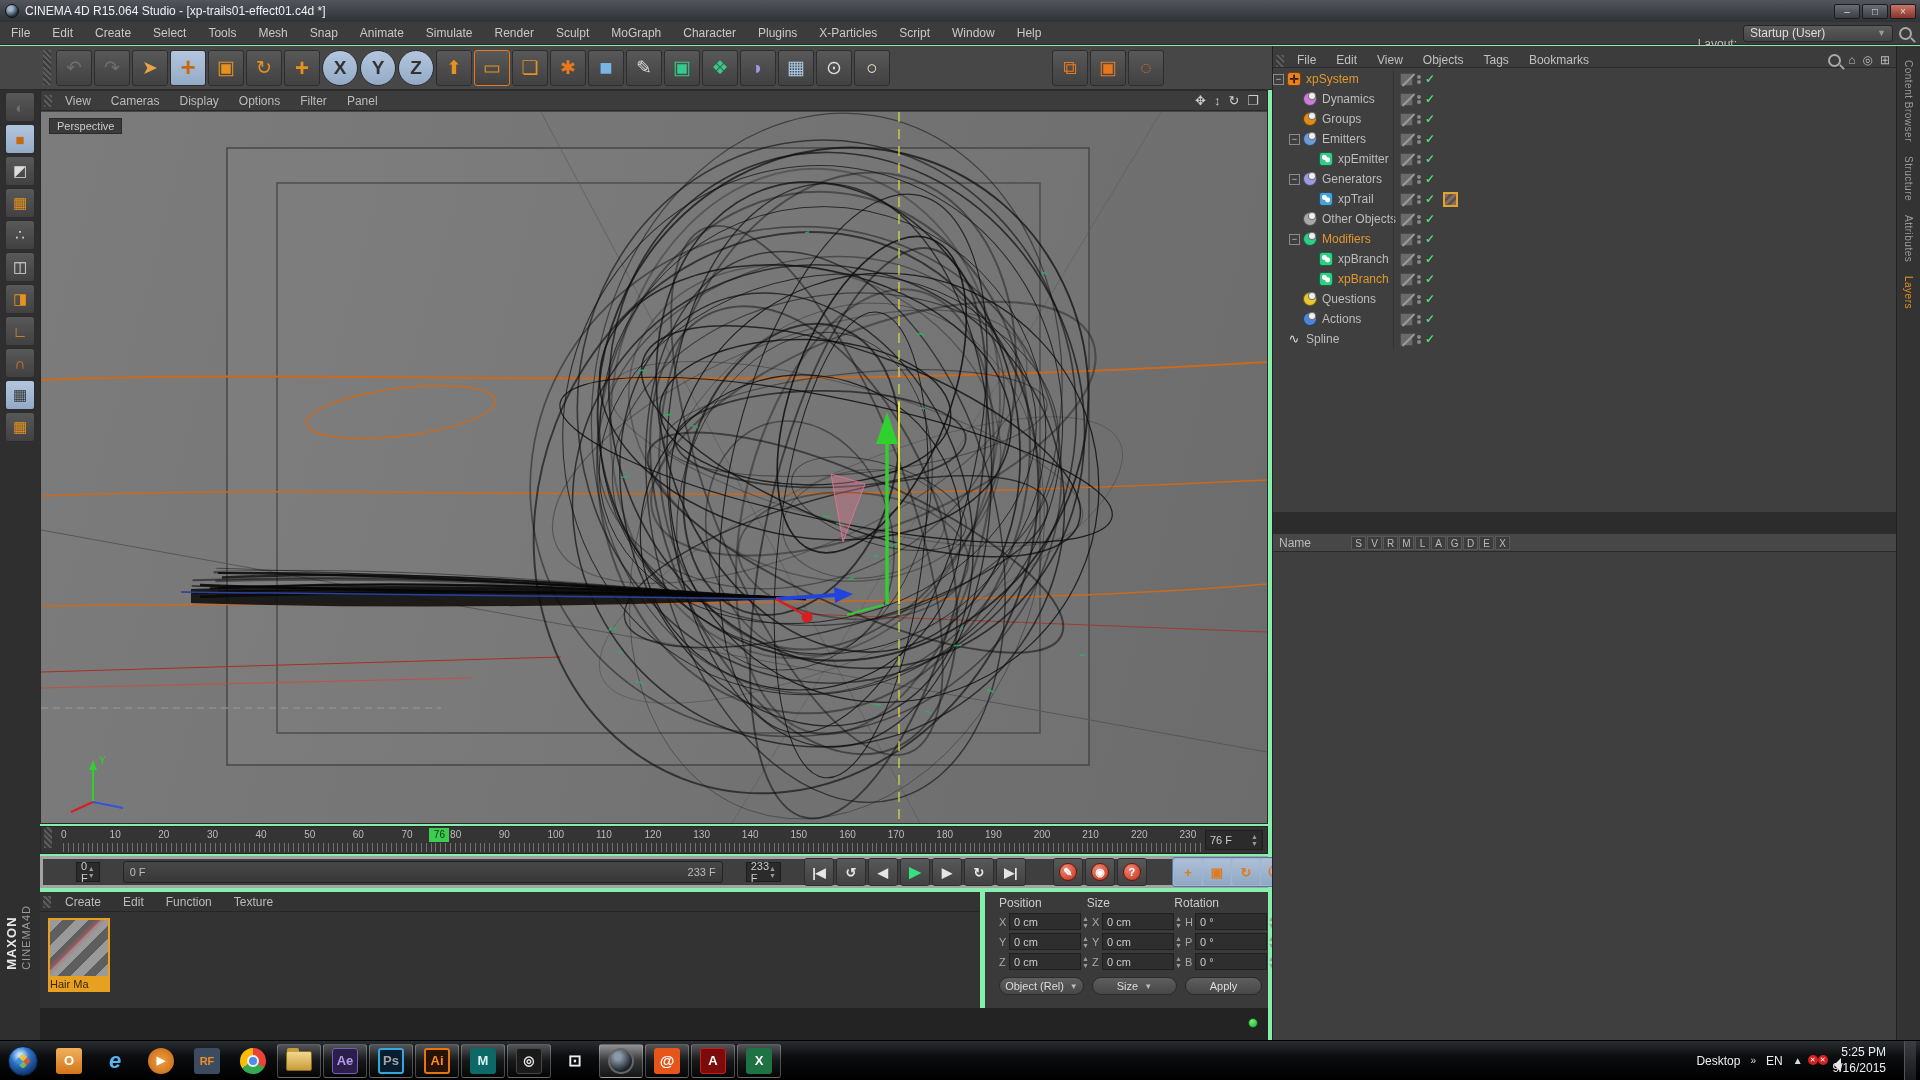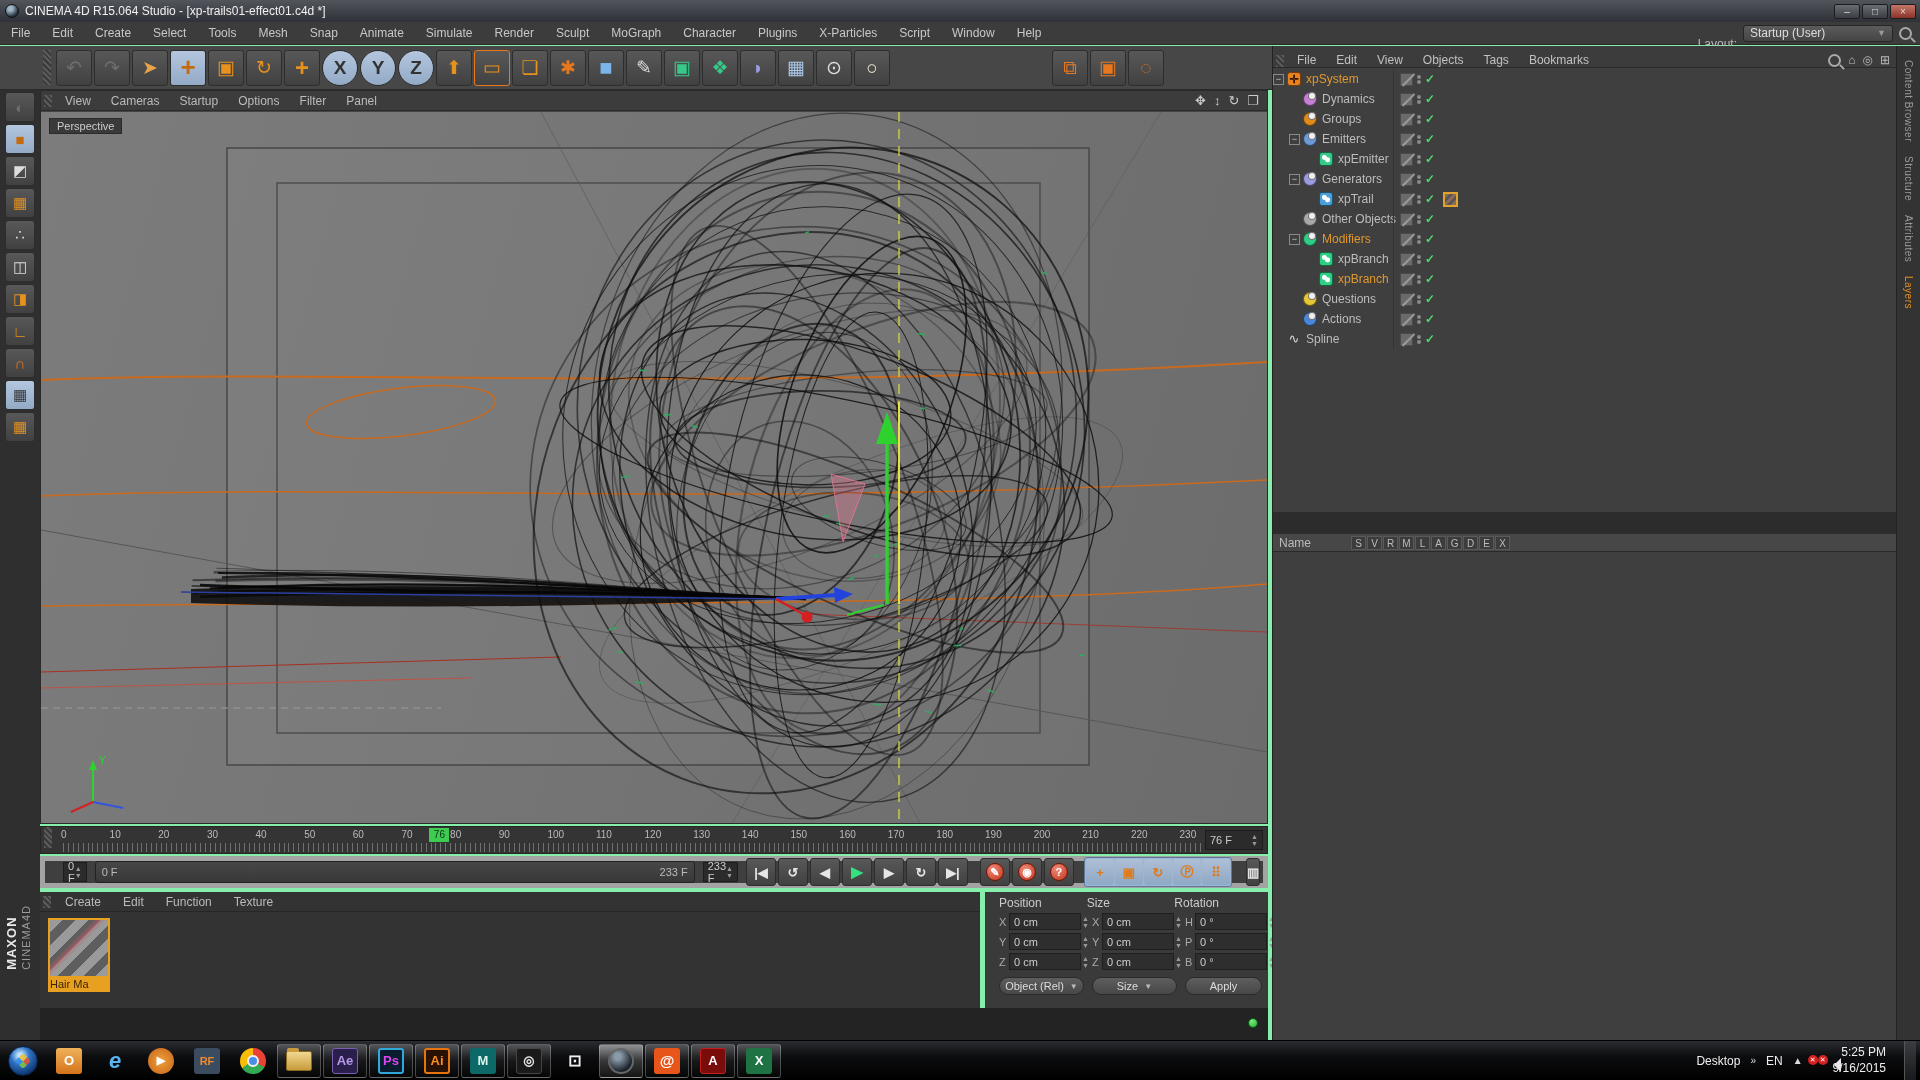--- a/index.html
+++ b/index.html
@@ -77,21 +77,21 @@
   #ruler .ticks { position:absolute; left:0; right:0; bottom:1px; height:9px;
     background:repeating-linear-gradient(90deg,#8a8a8a 0 1px,transparent 1px 4.9px); opacity:.7; }
   #playhead { position:absolute; top:1px; width:20px; height:14px; background:#3ecb52;
     color:#103310; font-size:10px; text-align:center; line-height:14px; z-index:2; }
   .fspin { width:58px; height:20px; margin:3px 4px; background:#2b2b2b; border:1px solid #1c1c1c;
     color:#ccc; display:flex; align-items:center; padding:0 4px; font-size:11px; }
   .fspin .st { margin-left:auto; font-size:7px; color:#999; line-height:7px; }
 
   
   #transport { position:absolute; left:40px; top:856px; width:1228px; height:32px;
-    background:#3f3f3f; border:5px solid #a3a3a3; display:flex; align-items:center; gap:4px;
+    background:#3f3f3f; border:3px solid #a3a3a3; display:flex; align-items:center; gap:19px;
     padding:0 4px; }
   .slider { flex:0 0 600px; height:22px; background:linear-gradient(#474747,#383838);
     border:1px solid #222; border-radius:3px; display:flex; align-items:center;
     padding:0 6px; color:#bbb; font-size:11px; }
   .slider .right { margin-left:auto; }
   .tbtn { width:30px; height:28px; border-radius:3px; background:linear-gradient(#585858,#414141);
     border:1px solid #2d2d2d; color:#e6e6e6; display:flex; align-items:center;
     justify-content:center; font-size:13px; font-weight:bold; }
   .tbtn.green { color:#35e07f; font-size:15px; }
   .tbtn.red { color:#fff; }
@@ -307,21 +307,21 @@
       </div>
     <div id="brand">
       <span class="mx">MAXON</span><br>
       <span class="c4">CINEMA4D</span>
     </div>
   </div>
 
   <div id="viewport">
     <div id="vpmenu">
       <span class="grip" style="height:12px"></span>
-      <span><span class="menu">View</span><span class="menu">Cameras</span><span class="menu">Startup</span><span class="menu">Options</span><span class="menu">Filter</span><span class="menu">Panel</span></span>
+      <span><span class="menu">View</span><span class="menu">Cameras</span><span class="menu">Display</span><span class="menu">Options</span><span class="menu">Filter</span><span class="menu">Panel</span></span>
       <span class="vpnav">
           <span title="pan-view-icon">✥</span>
           <span title="zoom-view-icon">↕</span>
           <span title="rotate-view-icon">↻</span>
           <span title="toggle-view-icon">❐</span>
         </span>
     </div>
     <div id="vpcanvas">
       <svg viewBox="0 0 1226 713">
 
@@ -919,21 +919,21 @@
 
     <span class="tbapp open tbapp open">
         <span class="appico folderico folderico"></span>
       </span>
 
     <span class="tbapp open tbapp open">
         <span class="appico" style="background:#2a1e4a;color:#b49ae8;border:1px solid #7a5fb0">Ae</span>
       </span>
 
     <span class="tbapp open tbapp open">
-        <span class="appico" style="background:#081e30;color:#d946ef;border:2px solid #31a8d8">Ps</span>
+        <span class="appico" style="background:#081e30;color:#a3a3a3;border:2px solid #31a8d8">Ps</span>
       </span>
 
     <span class="tbapp open tbapp open">
         <span class="appico" style="background:#281205;color:#ff8c1a;border:2px solid #e87410">Ai</span>
       </span>
 
     <span class="tbapp open tbapp open">
         <span class="appico" style="background:#0d6868;color:#d8f4ec">M</span>
       </span>
 

